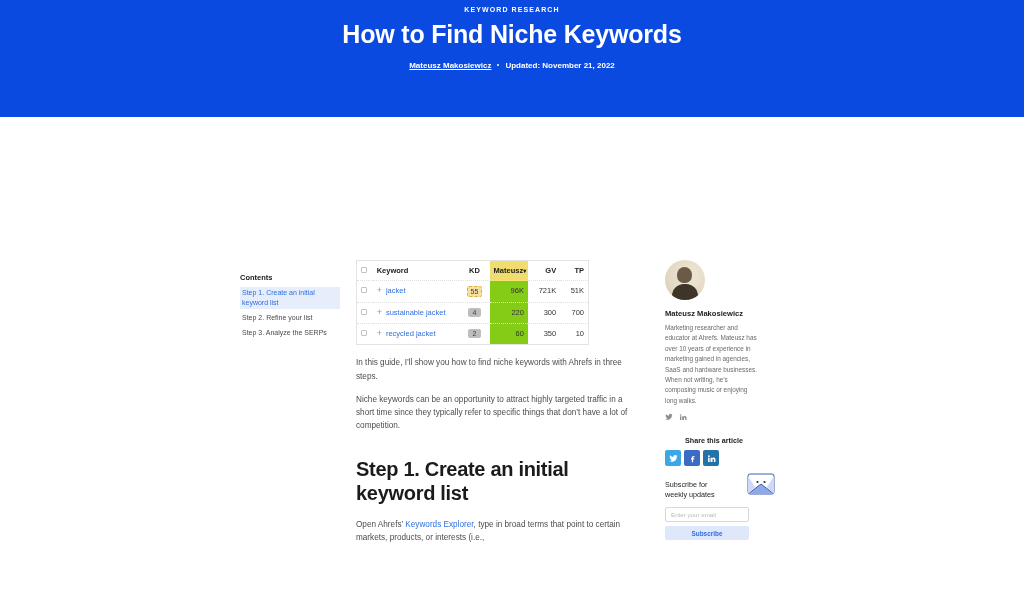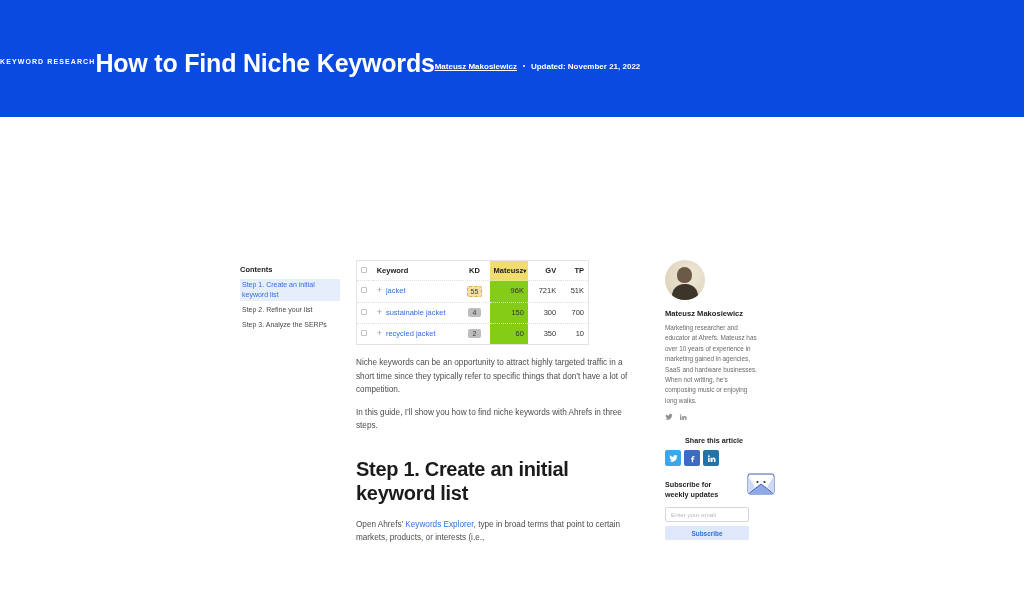--- a/index.html
+++ b/index.html
@@ -8,21 +8,21 @@
     font-family: "Liberation Sans", sans-serif;
     background: #ffffff;
     overflow: hidden;
   }
   body { position: relative; }
 
   
   .hero {
     width: 100%; height: 117px;
     background: #0b4ae0;
-    display: flex; flex-direction: row;
+    display: flex; flex-direction: column;
     align-items: center; justify-content: flex-start;
     padding-top: 4px;
   }
   .eyebrow {
     color: #ffffff; font-size: 7px; font-weight: 700;
     letter-spacing: 1.1px; text-transform: uppercase;
     margin-top: 2px;
   }
   .hero-title {
     color: #ffffff; font-size: 25px; font-weight: 700;
@@ -36,21 +36,21 @@
   .hero-meta .author { text-decoration: underline; }
   .dot { width: 2px; height: 2px; border-radius: 50%; background: #fff; display: inline-block; }
 
   
   .page {
     position: relative; width: 1024px;
     height: 485px;
     background: #fff;
   }
   .toc {
-    position: absolute; left: 240px; top: 148px; width: 100px;
+    position: absolute; left: 240px; top: 156px; width: 100px;
   }
   .toc-title { font-size: 7.5px; font-weight: 700; color: #1a1a1a; margin-bottom: 5px; }
   .toc-item {
     font-size: 7px; color: #4a4a4a; line-height: 1.45;
     padding: 1px 2px; margin-bottom: 3px; cursor: pointer;
   }
   .toc-item.active { color: #2f6fe0; background: #e6edfb; }
 
   .content {
     position: absolute; left: 356px; top: 140px; width: 287px;
@@ -131,21 +131,21 @@
     display: flex; align-items: center; justify-content: center;
     color: #fff; font-size: 8px; font-weight: 700;
   }
   .sb-tw { background: #3aa8e8; }
   .sb-fb { background: #3b6bc4; }
   .sb-li { background: #2372a8; }
   .sub-wrap { position: relative; margin-top: 14px; }
   .envelope {
     position: absolute; right: -20px; top: -8px; width: 32px; height: 25px;
   }
-  .sub-h { font-size: 7.2px; font-weight: 700; color: #1d1d1d; line-height: 1.4; width: 62px; }
+  .sub-h { font-size: 7.2px; font-weight: 400; color: #1d1d1d; line-height: 1.4; width: 62px; }
   .email-input {
     width: 84px; height: 15px; border: 1px solid #d7d7d7; border-radius: 2px;
     background: #fff; font-size: 6.2px; color: #b9b9b9; padding: 0 5px;
     display: flex; align-items: center; margin-top: 7px;
   }
   .sub-btn {
     width: 84px; height: 14px; background: #dfe7fb; border-radius: 2px;
     color: #2f6fe0; font-size: 6.4px; font-weight: 700;
     display: flex; align-items: center; justify-content: center; margin-top: 4px;
   }
@@ -211,21 +211,21 @@
           <td class="col-chk"><span class="chk"></span></td>
           <td class="col-kw">
             <span class="kwcell">
               <span class="plus">+</span>
               <span class="kwlink">sustainable jacket</span>
             </span>
           </td>
           <td class="col-kd">
             <span class="kd-badge kd-easy">4</span>
           </td>
-          <td class="col-vol vol-cell">150</td>
+          <td class="col-vol vol-cell">220</td>
           <td class="col-gv">300</td>
           <td class="col-tp">700</td>
         </tr>
         <tr>
           <td class="col-chk"><span class="chk"></span></td>
           <td class="col-kw">
             <span class="kwcell">
               <span class="plus">+</span>
               <span class="kwlink">recycled jacket</span>
             </span>
@@ -233,22 +233,22 @@
           <td class="col-kd">
             <span class="kd-badge kd-easy">2</span>
           </td>
           <td class="col-vol vol-cell">60</td>
           <td class="col-gv">350</td>
           <td class="col-tp">10</td>
         </tr>
       </tbody>
     </table>
 
+    <p class="para">In this guide, I’ll show you how to find niche keywords with Ahrefs in three steps.</p>
     <p class="para">Niche keywords can be an opportunity to attract highly targeted traffic in a short time since they typically refer to specific things that don’t have a lot of competition.</p>
-    <p class="para">In this guide, I’ll show you how to find niche keywords with Ahrefs in three steps.</p>
 
     <h2 class="h2">Step 1. Create an initial keyword list</h2>
 
     <p class="para"><span>Open Ahrefs’ </span><span class="link">Keywords Explorer</span><span>, type in broad terms that point to certain markets, products, or interests (i.e., </span></p>
 
   </div>
 
   <div class="rail">
     <div class="avatar">
       <div class="av-head"></div>

